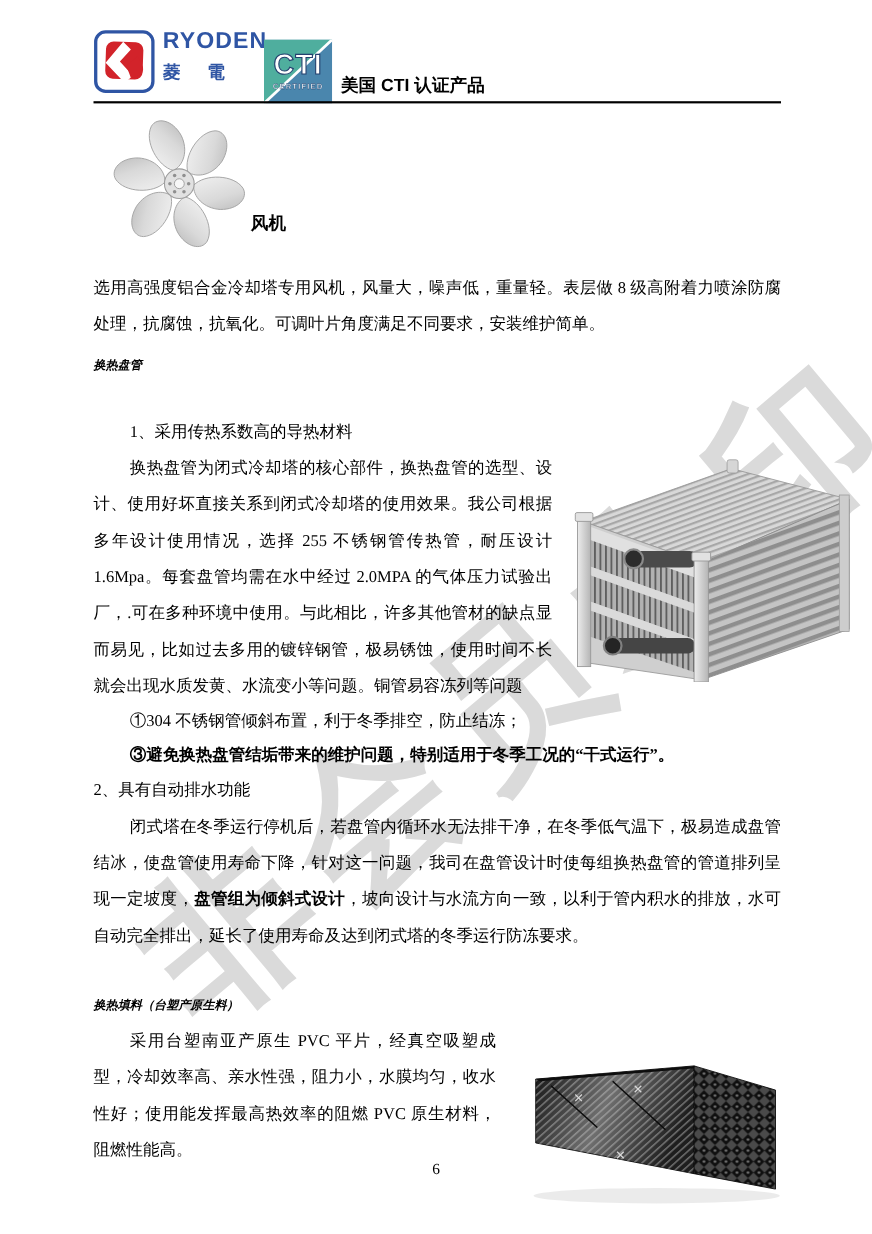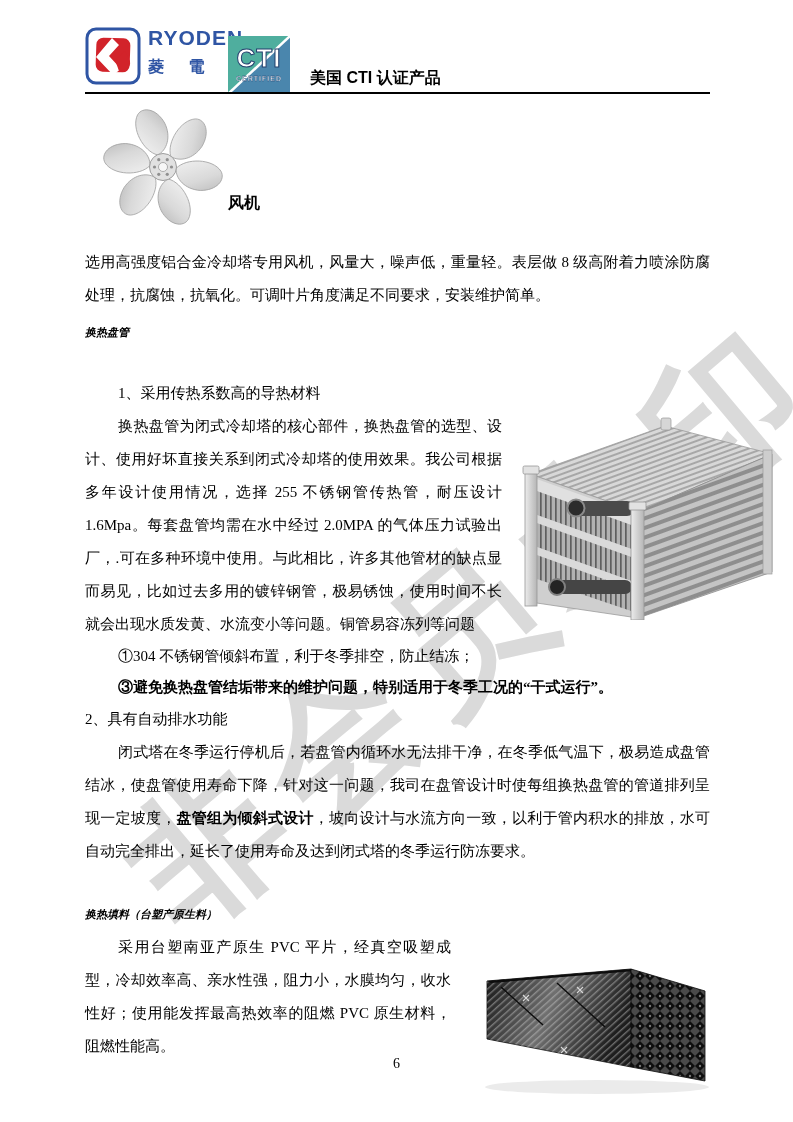--- a/index.html
+++ b/index.html
@@ -75,21 +75,21 @@
           <path d="M30,33 L40,24 L45,34 Q46,40 40,42 L34,44 Z" fill="#d2232a"></path>
         </g>
       </svg>
     </span>
     <span class="txt">
       <span class="en">RYODEN</span>
       <span class="cn">菱 電</span>
     </span>
   </div>
 
-  <div class="hdr cti" style="position:absolute;">
+  <div class="hdr cti" style="position:absolute;margin-left:12px;">
     <svg width="62" height="58" viewBox="0 0 62 58">
       <rect x="0" y="0" width="62" height="58" fill="#4a86ad"></rect>
       <polygon points="0,0 62,0 0,58" fill="#4fae9e"></polygon>
       <line x1="62" y1="0" x2="0" y2="58" stroke="#ffffff" stroke-width="2.5"></line>
       <text x="31" y="31" text-anchor="middle" font-family="Liberation Sans, DejaVu Sans, sans-serif" font-size="26" font-weight="bold" fill="#ffffff" stroke="#23406e" stroke-width="1" letter-spacing="1">CTI</text>
       <text x="31" y="45" text-anchor="middle" font-family="Liberation Sans, DejaVu Sans, sans-serif" font-size="7" font-weight="bold" fill="#ffffff" stroke="#23406e" stroke-width="0.3" letter-spacing="1">CERTIFIED</text>
     </svg>
   </div>
 
   <div class="hdr caption" style="position:absolute;">美国 CTI 认证产品</div>

